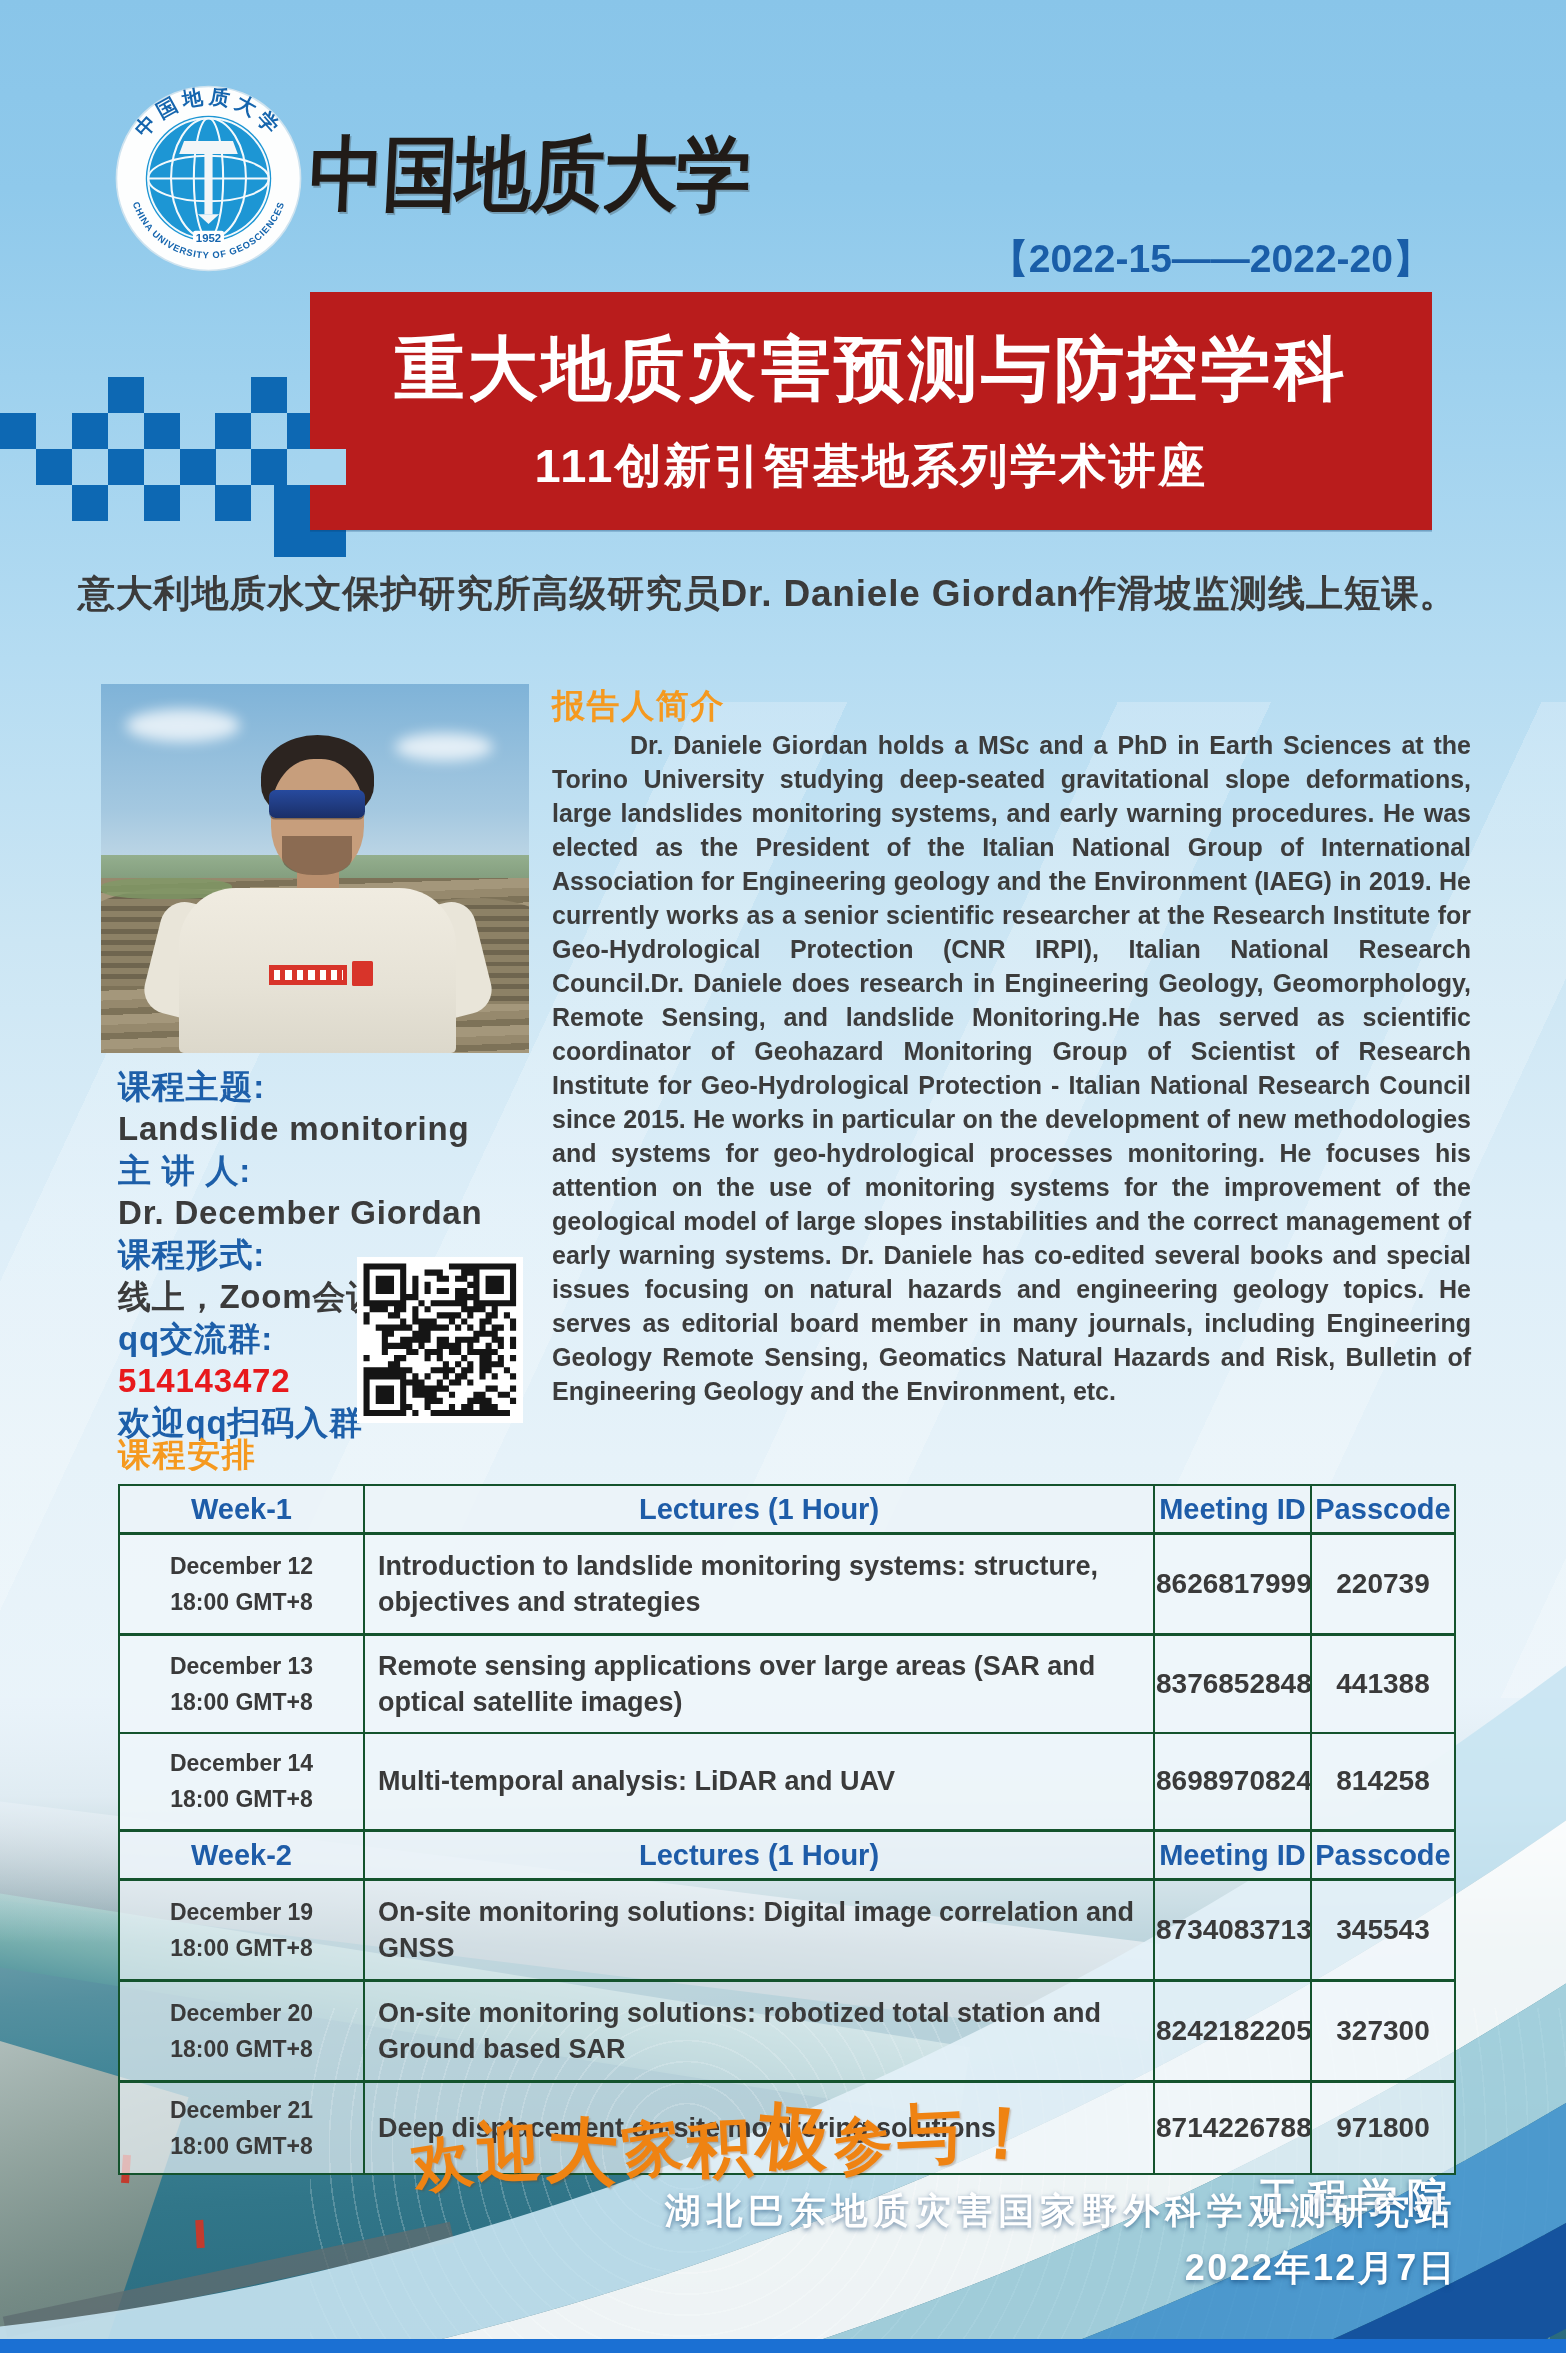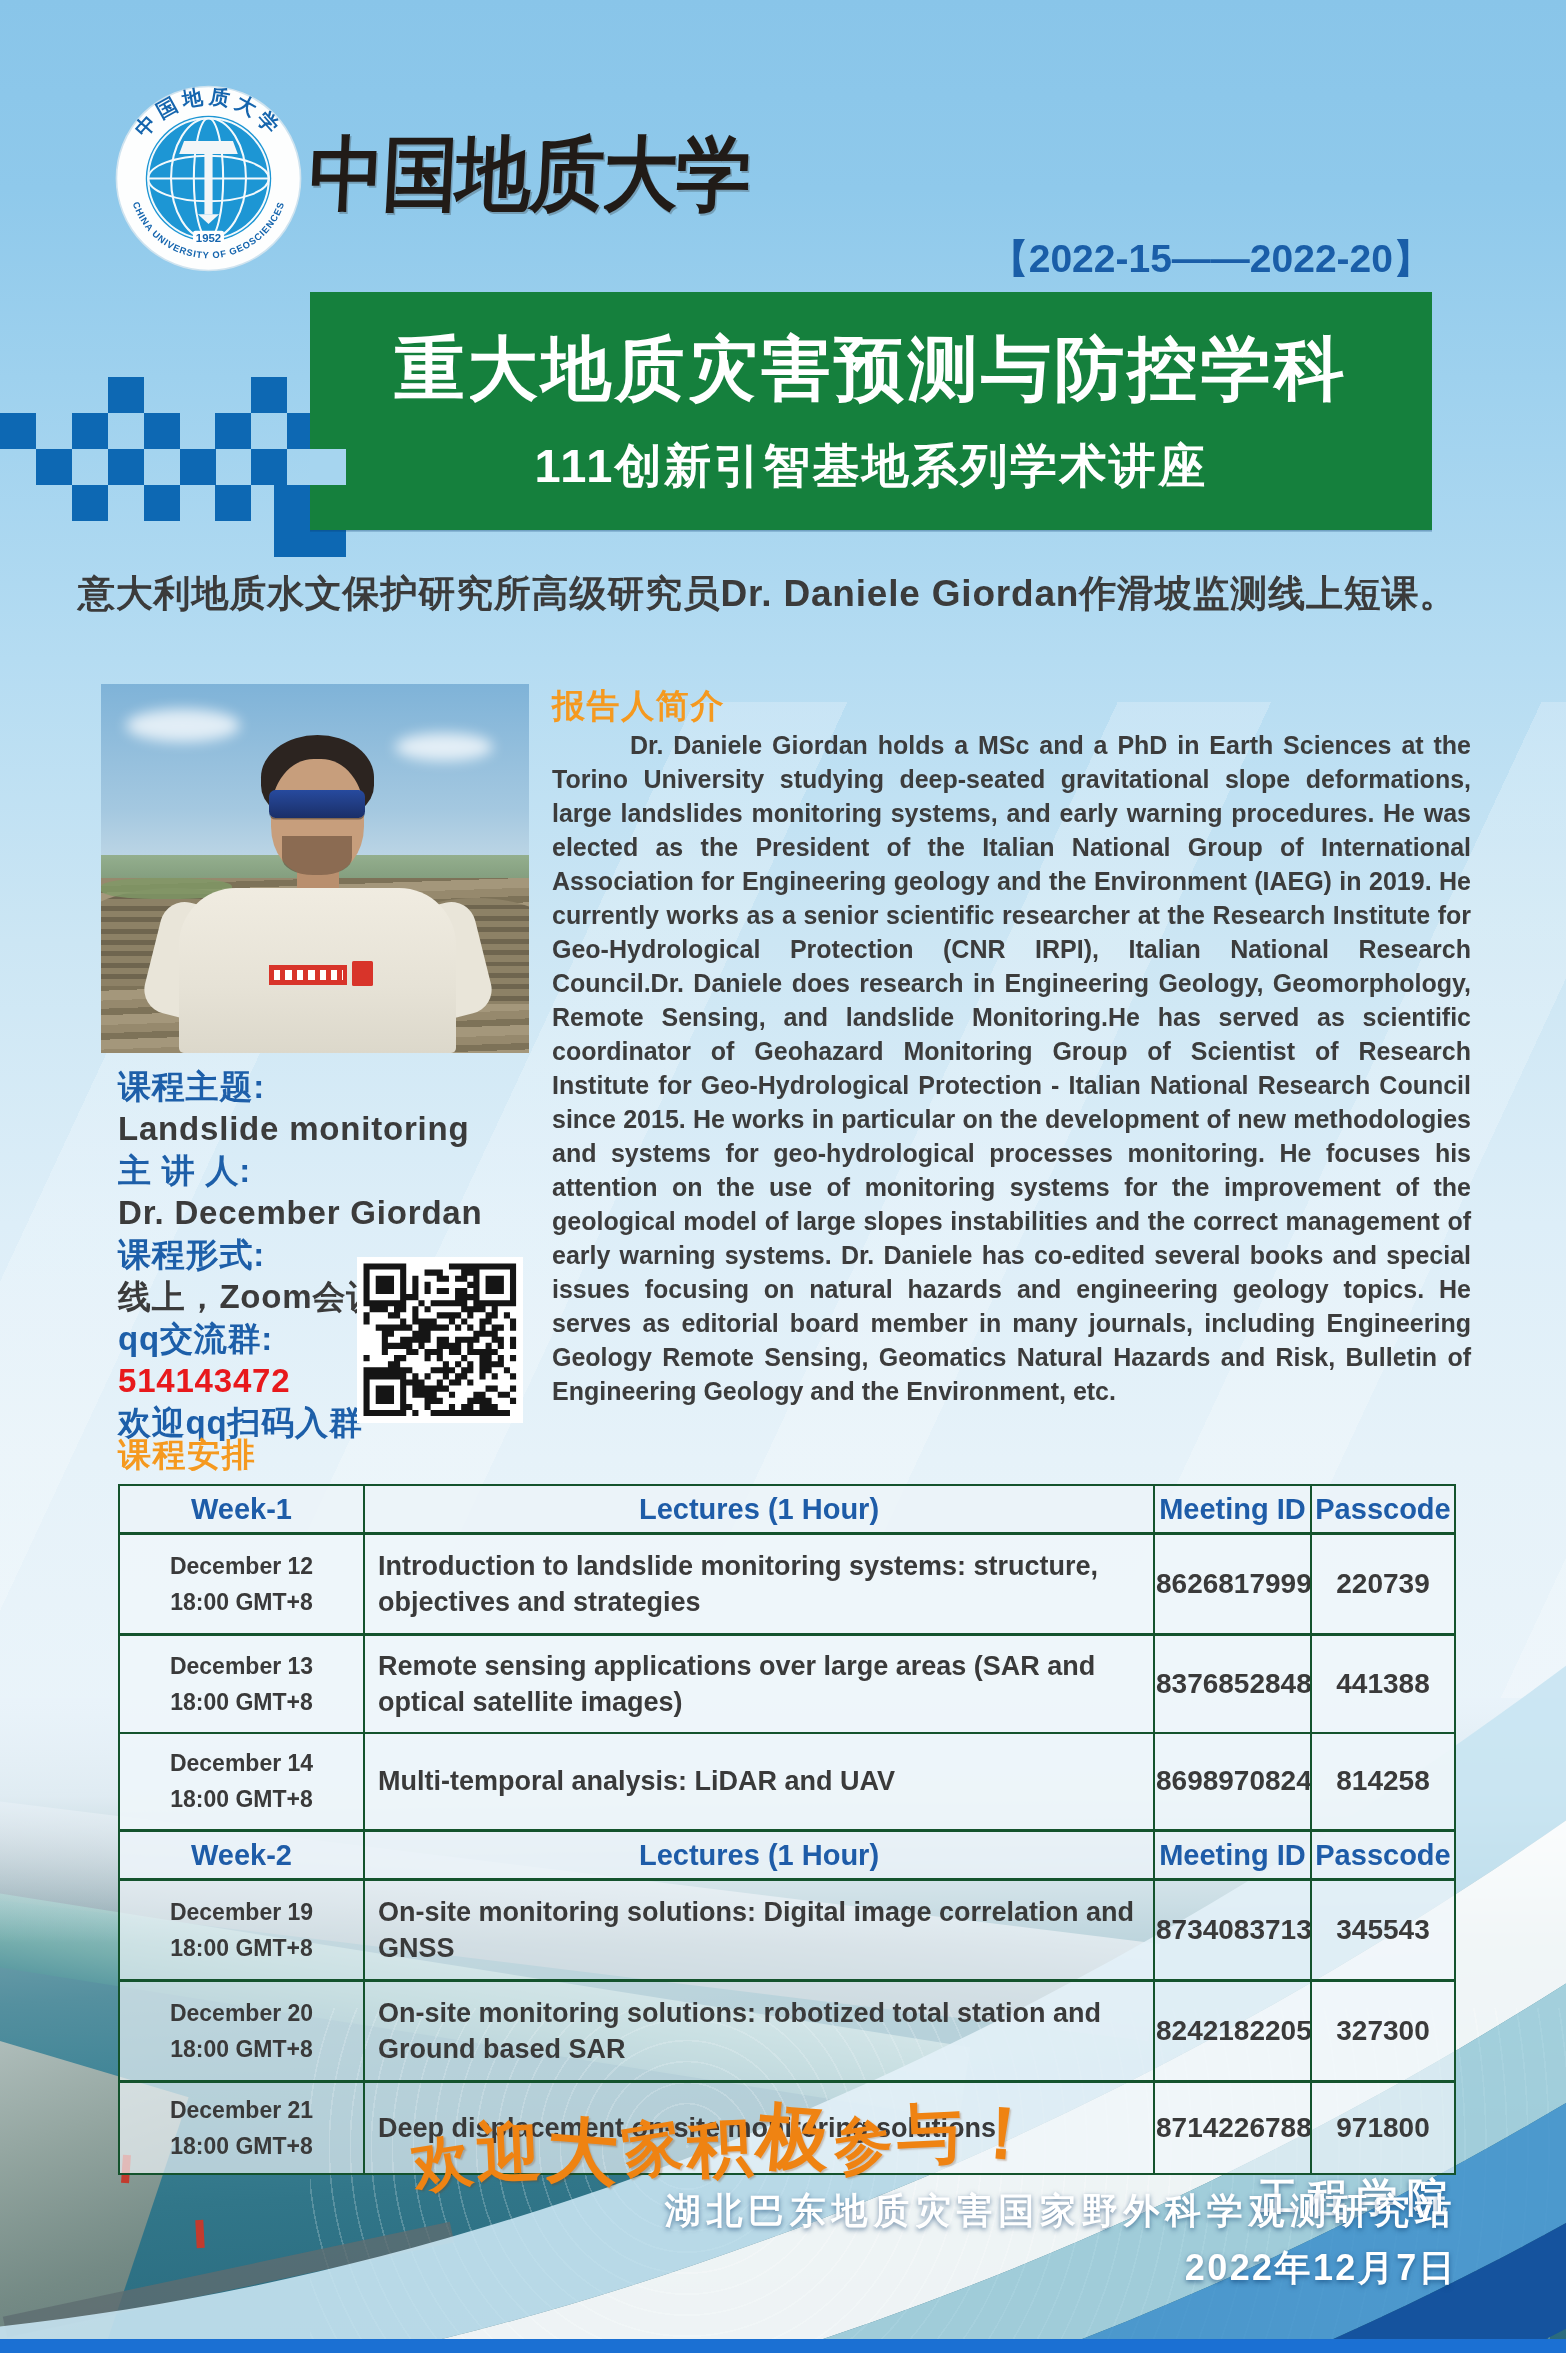--- a/index.html
+++ b/index.html
@@ -37,21 +37,21 @@
   
   .waves{left:0;top:1632px;width:1567px;height:1143px;pointer-events:none;}
 
   
   .logo{left:114px;top:84px;width:189px;height:189px;}
   .uni-name{left:312px;top:121px;width:669px;font-size:75px;font-weight:bold;color:#211b17;
       letter-spacing:-1.6px;transform:scaleY(1.08) skewX(-3deg);transform-origin:left top;
       text-shadow:1.6px 1.6px 0 rgba(33,27,23,.25);}
   .issue{left:0;top:232px;width:1432px;text-align:right;font-size:39px;font-weight:bold;color:#1a5ea8;}
 
-  .banner{left:310px;top:292px;width:1122px;height:238px;background:#15803d;
+  .banner{left:310px;top:292px;width:1122px;height:238px;background:#b91c1c;
       box-shadow:0 1.6px 0 rgba(10,60,110,.35);}
   .banner-title{margin-top:31px;text-align:center;font-size:70px;font-weight:bold;color:#ffffff;letter-spacing:3.3px;}
   .banner-sub{margin-top:18px;text-align:center;font-size:47px;font-weight:bold;color:#ffffff;letter-spacing:2.4px;}
 
   
   .mosaic-base{left:0px;top:413px;width:36px;height:36px;background:#0d68b3;
      box-shadow:108px -36px 0 #0d68b3,251px -36px 0 #0d68b3,
        72px 0 0 #0d68b3,144px 0 0 #0d68b3,215px 0 0 #0d68b3,287px 0 0 #0d68b3,
        36px 36px 0 #0d68b3,108px 36px 0 #0d68b3,180px 36px 0 #0d68b3,251px 36px 0 #0d68b3,
        72px 72px 0 #0d68b3,144px 72px 0 #0d68b3,215px 72px 0 #0d68b3;}

